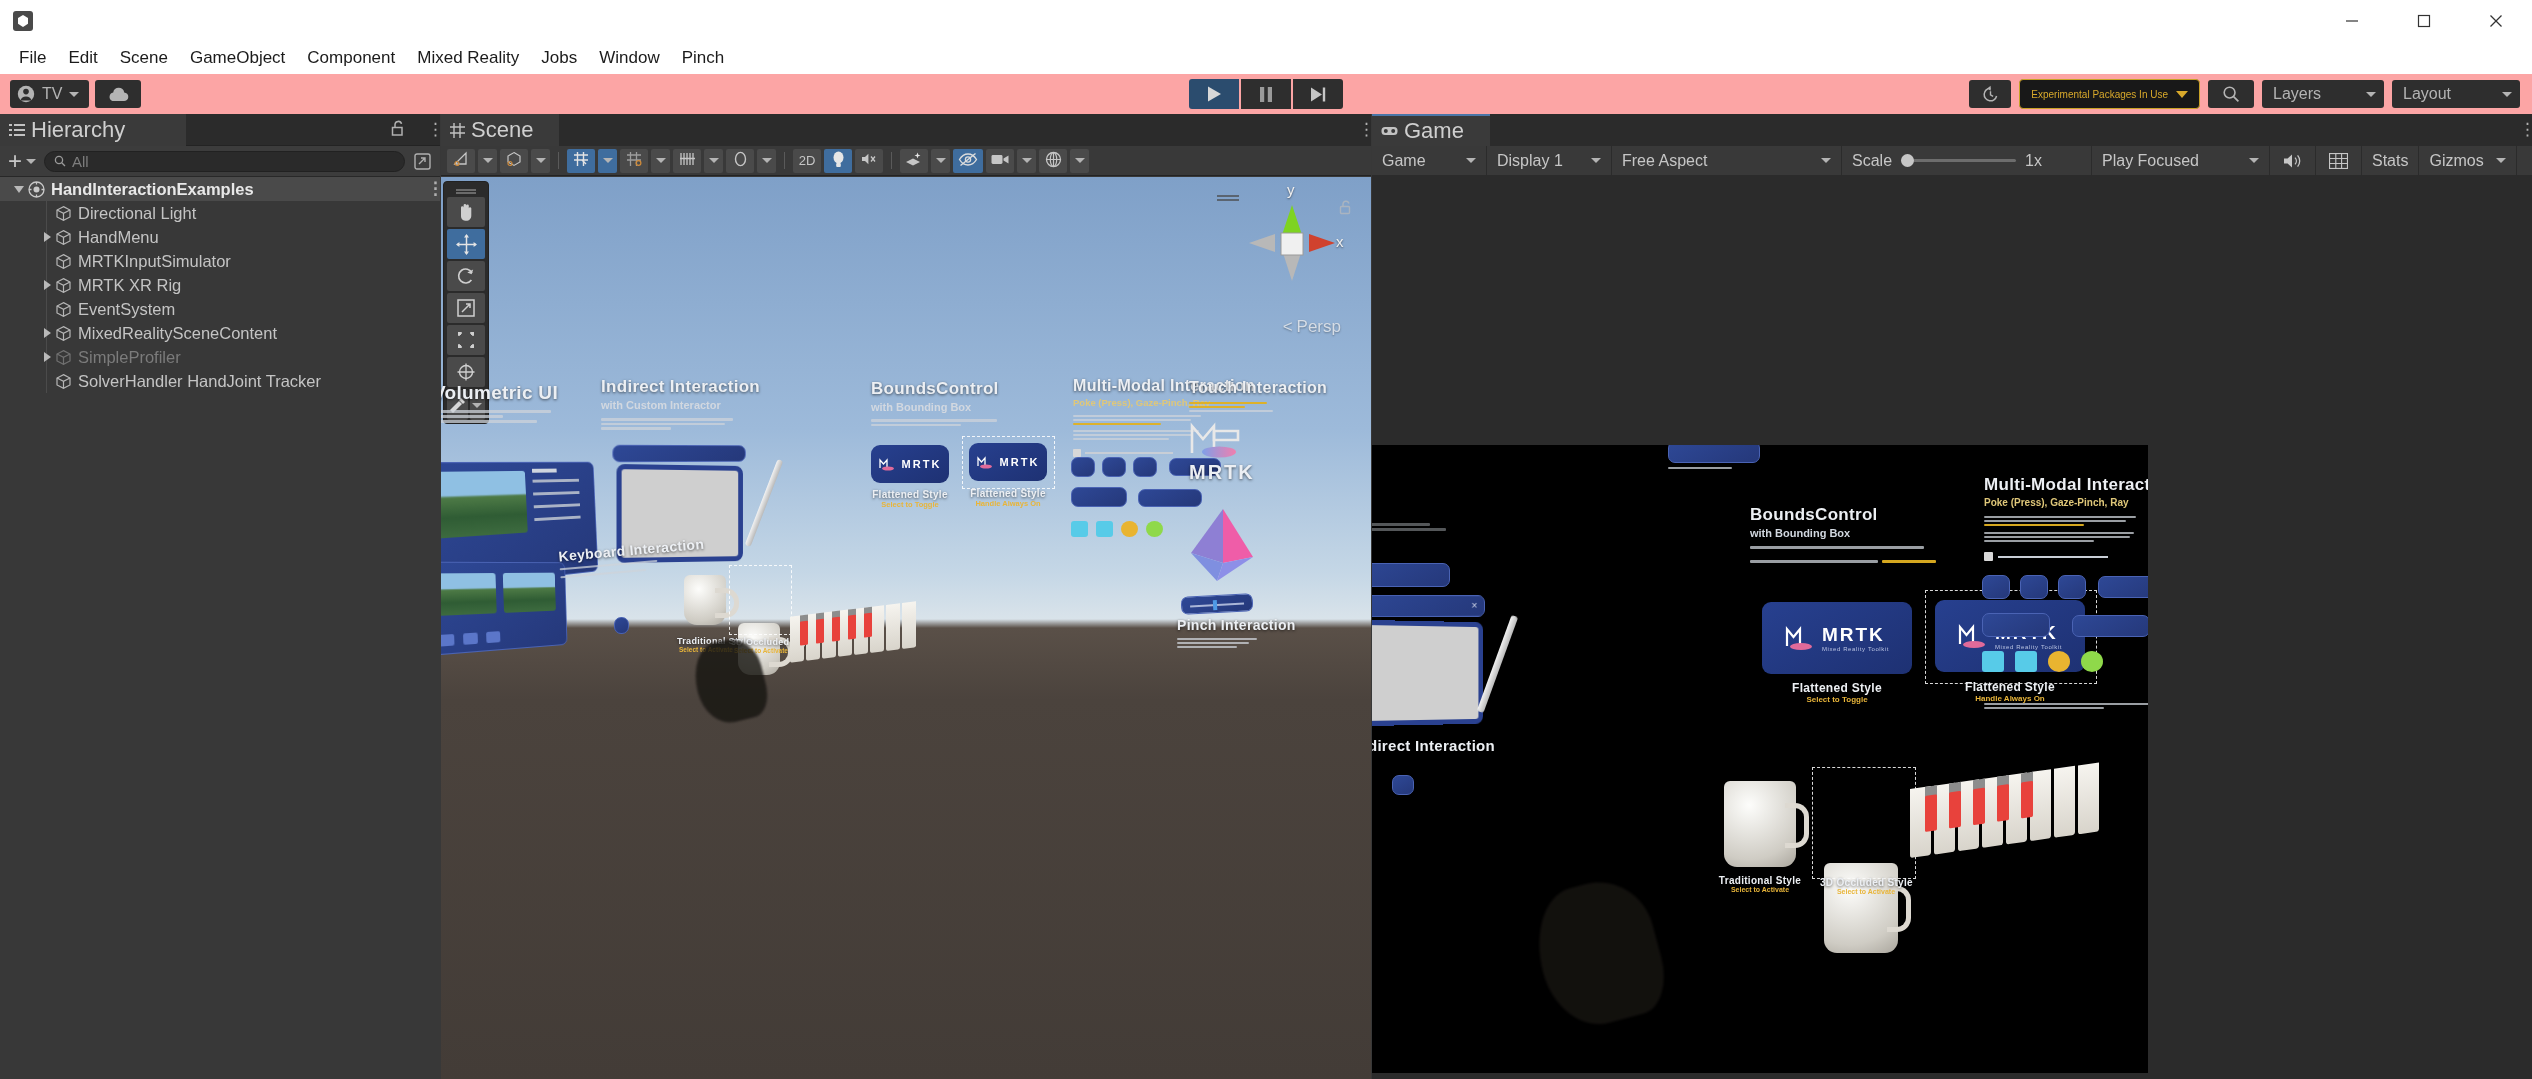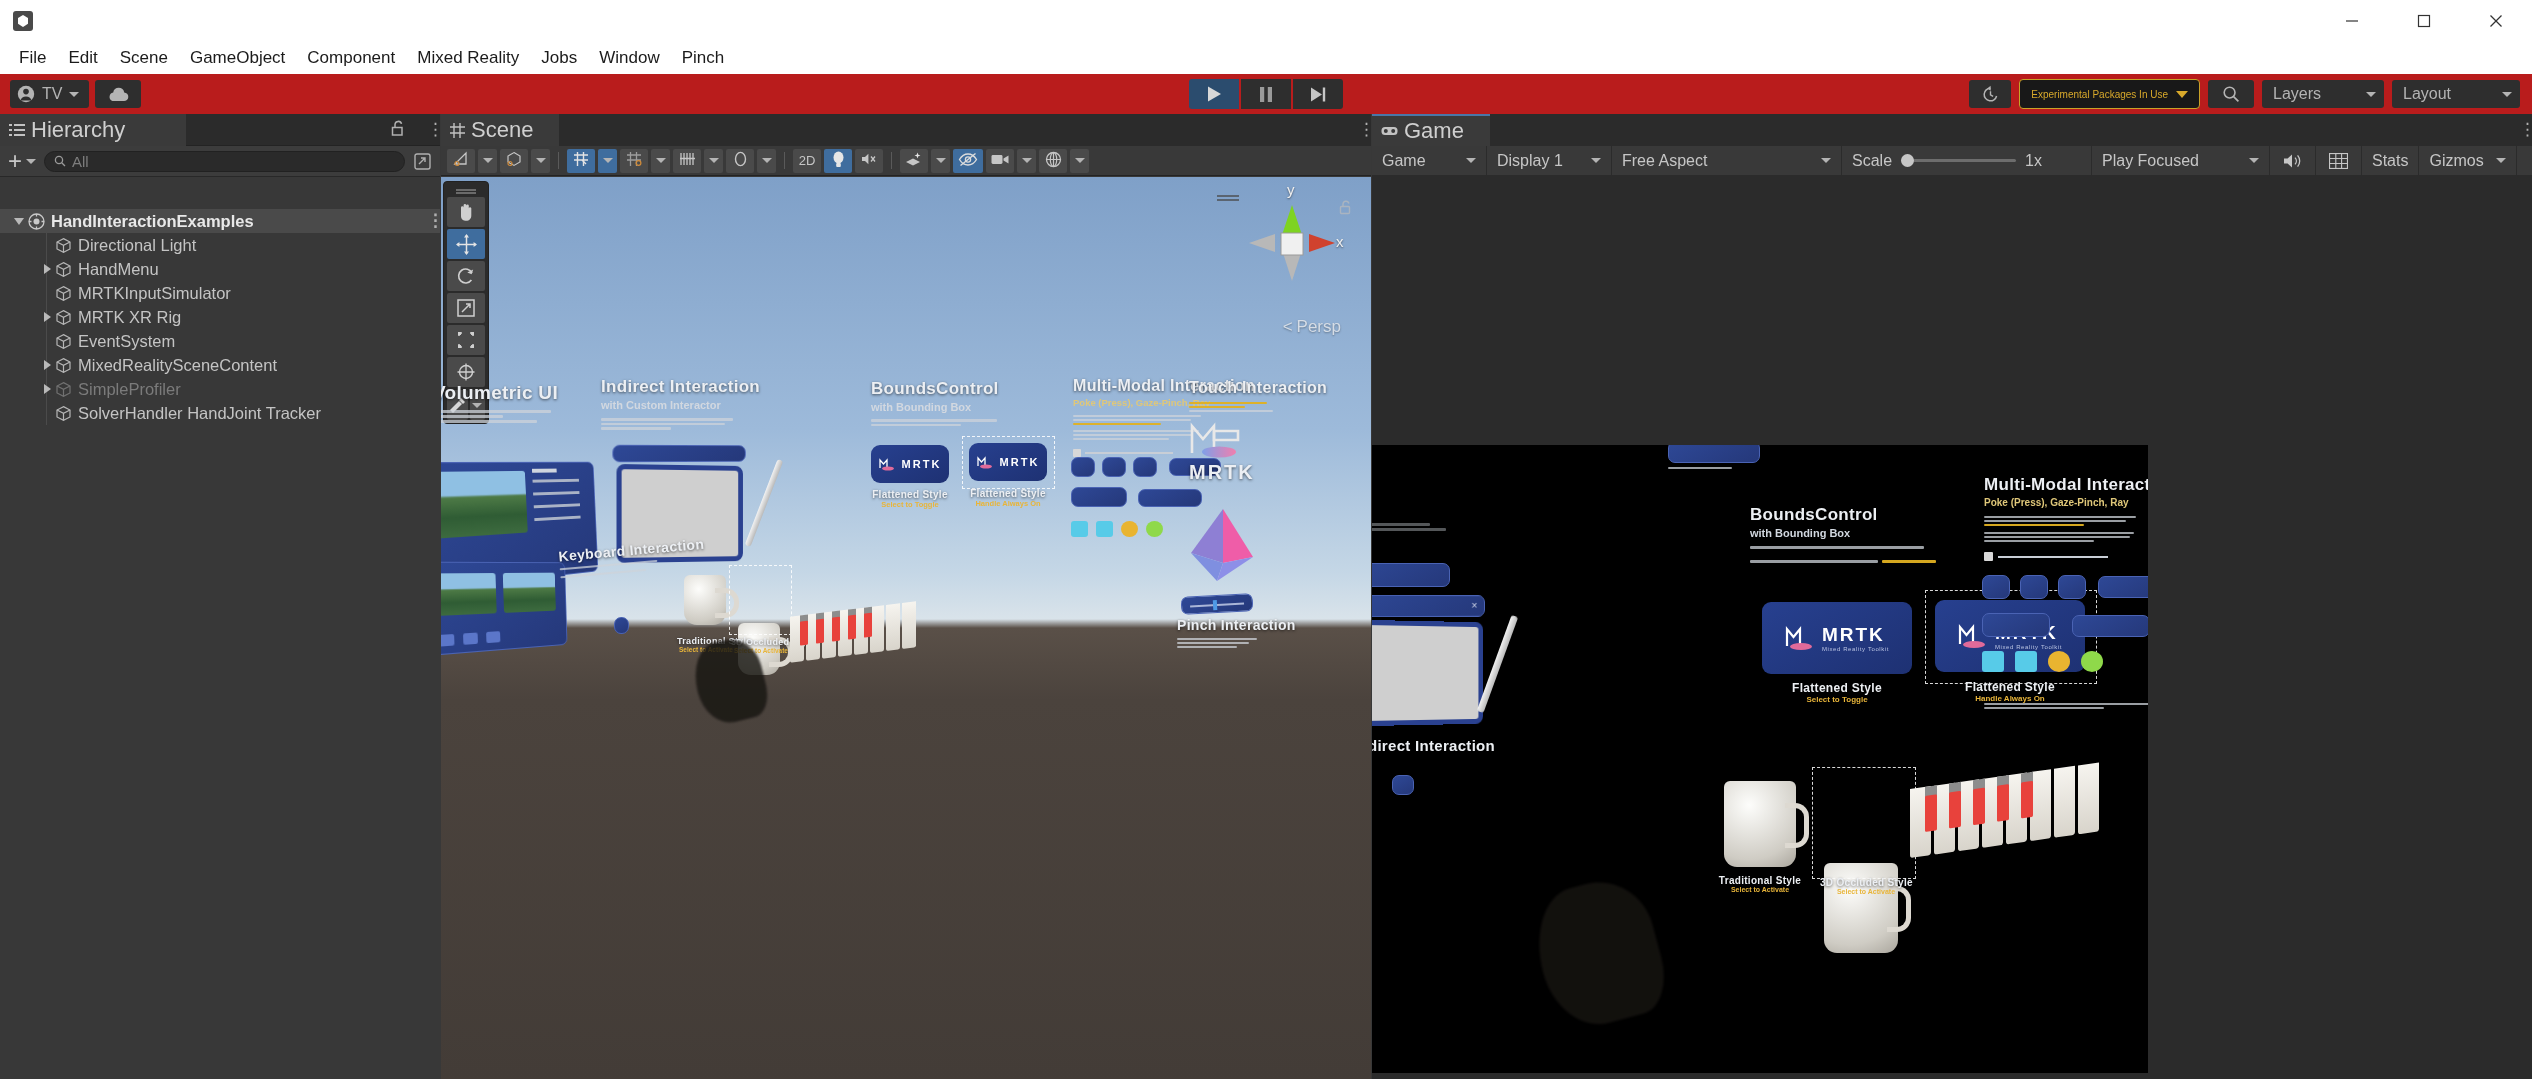--- a/index.html
+++ b/index.html
@@ -19,21 +19,21 @@
     color:#333; }
   .win-btn svg { display:block; }
 
   
   .menubar { position:absolute; left:0; top:42px; width:2532px; height:32px;
     background:#ffffff; display:flex; align-items:center; padding-left:8px; }
   .menu-item { font-size:17px; color:#1b1b1b; padding:4px 11px; white-space:nowrap; }
 
   
   .toolbar { position:absolute; left:0; top:74px; width:2532px; height:40px;
-    background:#b91c1c; display:flex; align-items:center; }
+    background:#fca5a5; display:flex; align-items:center; }
   .tb-btn { height:28px; background:#2e2e2e; border-radius:3px; display:flex;
     align-items:center; justify-content:center; color:#b4b4b4; font-size:16px; }
   .tb-left { display:flex; align-items:center; gap:6px; margin-left:10px; }
   .account-btn { padding:0 10px 0 7px; gap:7px; }
   .cloud-btn { width:46px; }
   .caret { width:0; height:0; border-left:5px solid transparent; border-right:5px solid transparent;
     border-top:5px solid #b4b4b4; }
   .tb-center { position:absolute; left:50%; transform:translateX(-50%); display:flex; gap:2px; }
   .play-btn { width:50px; height:30px; background:#2b4c6e; display:flex; align-items:center;
     justify-content:center; border-radius:3px 0 0 3px; }
@@ -307,21 +307,21 @@
     <div class="h-extra">
       <svg width="17" height="17" viewBox="0 0 17 17">
           <rect x="1" y="1" width="15" height="15" rx="2" fill="none" stroke="#b0b0b0" stroke-width="1.4"></rect>
           <path d="M5 11 11 5M7 5h4v4" fill="none" stroke="#b0b0b0" stroke-width="1.4"></path>
         </svg>
     </div>
   </div>
 
   <div class="h-list" id="hier-list">
       <div class="indent-line"></div>
-      <div class="h-row root" style="padding-left: 14px; margin-top: 32px;">
+      <div class="h-row root" style="padding-left: 14px;">
         <span class="tri open"></span>
         <span class="cube-ic"><svg width="17" height="17" viewBox="0 0 17 17">
             <circle cx="8.5" cy="8.5" r="7.5" fill="none" stroke="#c9c9c9" stroke-width="1.3"></circle>
             <circle cx="8.5" cy="8.5" r="3" fill="#c9c9c9"></circle>
             <path d="M8.5 1v2.5M8.5 13.5V16M1 8.5h2.5M13.5 8.5H16" stroke="#c9c9c9" stroke-width="1.3"></path>
           </svg></span>
         <span>HandInteractionExamples</span>
         <span class="kebab">⋮</span>
       </div>
       <div class="h-row" style="padding-left: 44px;">

